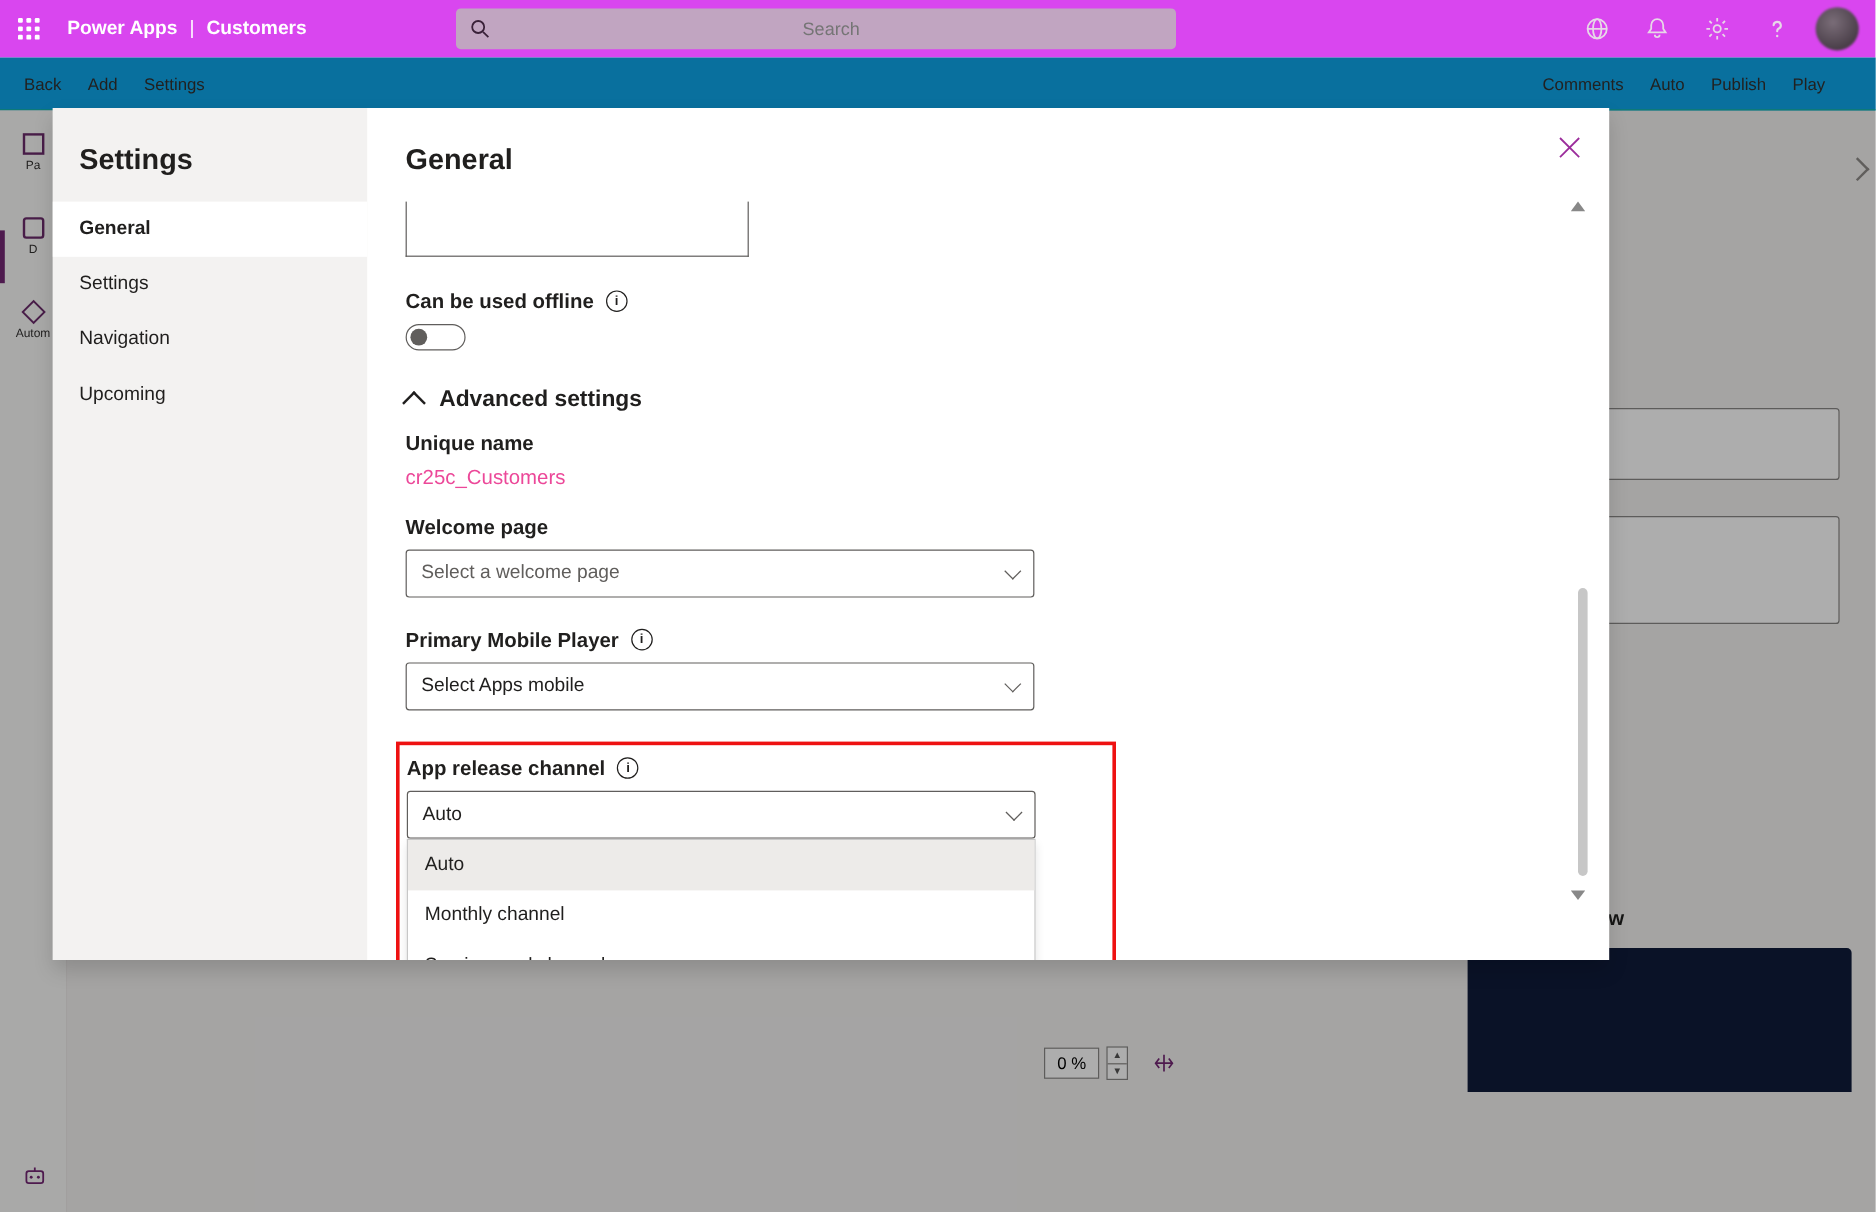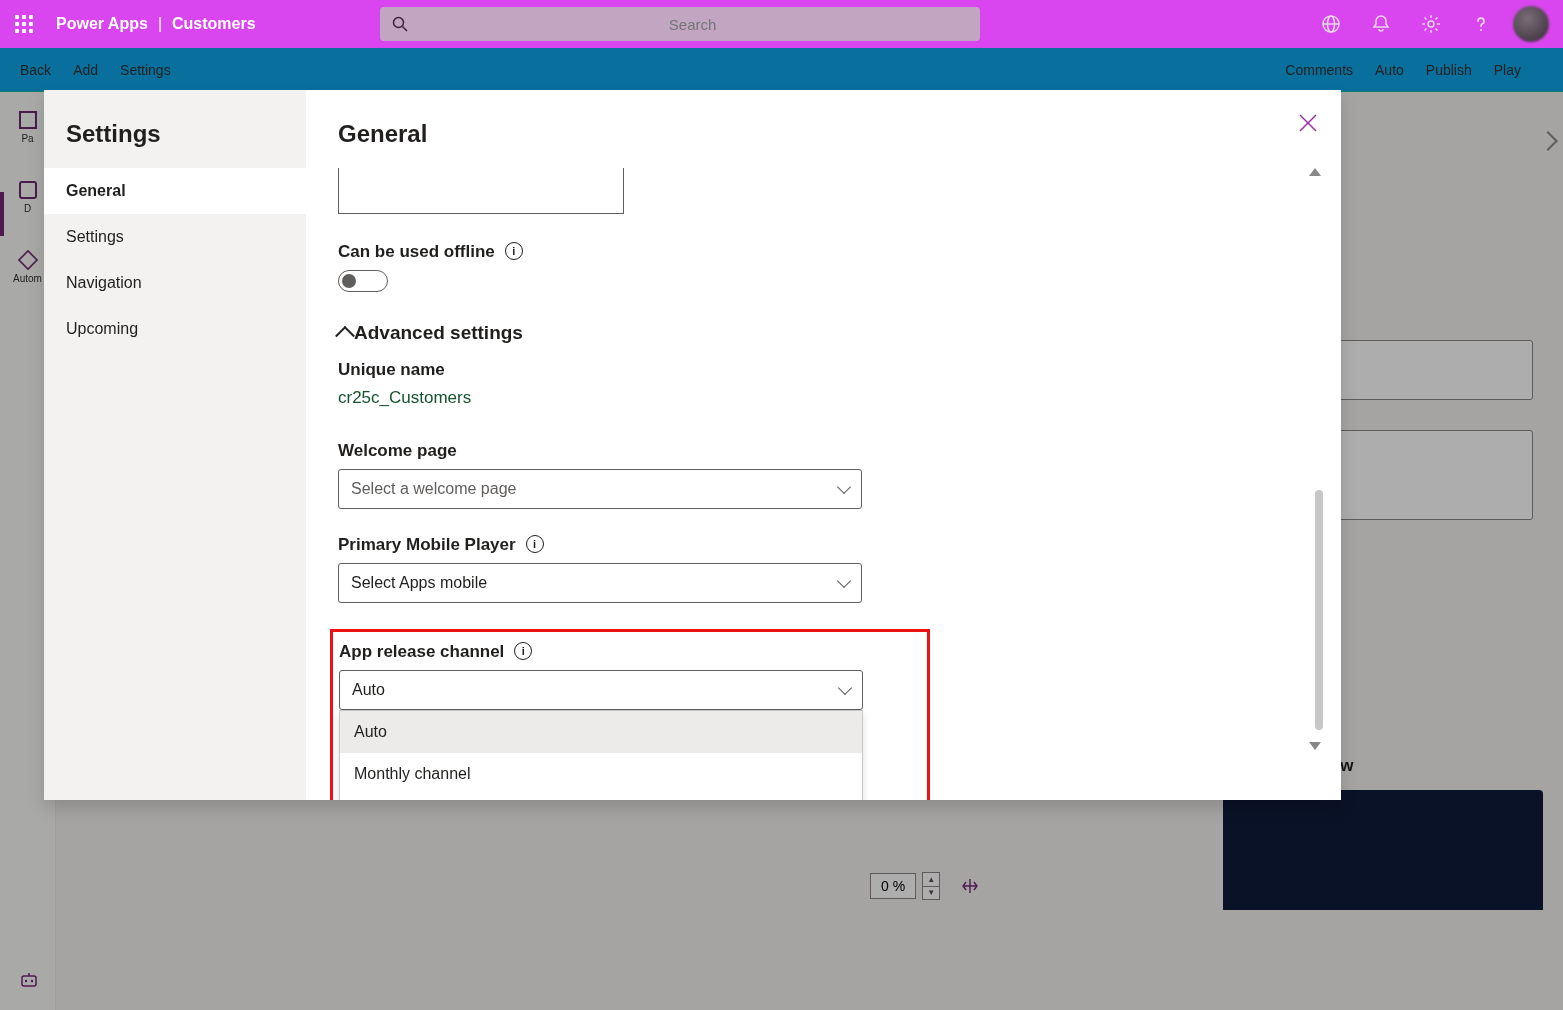--- a/index.html
+++ b/index.html
@@ -59,24 +59,24 @@
   
   .content-scroll { position:relative; }
   .empty-box { width:286px; height:46px; border:1px solid #605e5c; border-top:none; margin-bottom:28px; background:#fff;}
   
   .field-label { font-size:17px; font-weight:600; color:#201f1e; display:flex; align-items:flex-start; gap:10px; margin-bottom:8px;}
   .info-ico { width:18px; height:18px; border:1.5px solid #201f1e; border-radius:50%; display:inline-flex; align-items:center; justify-content:center; font-size:11px; font-weight:700;}
   
   .toggle { width:50px; height:22px; border:1px solid #605e5c; border-radius:11px; position:relative; margin-bottom:30px;}
   .toggle .knob { width:14px; height:14px; background:#605e5c; border-radius:50%; position:absolute; left:3px; top:3px;}
   
-  .section-hdr { display:flex; align-items:center; gap:2px; font-size:19px; font-weight:600; color:#201f1e; margin-bottom:16px;}
+  .section-hdr { display:flex; align-items:center; gap:14px; font-size:19px; font-weight:600; color:#201f1e; margin-bottom:16px;}
   .chev-up { width:14px; height:14px; border-left:2px solid #201f1e; border-top:2px solid #201f1e; transform:rotate(45deg) translate(2px,2px);}
   
-  .static-val { font-size:17px; color:#14532d; margin-bottom:33px;}
+  .static-val { font-size:17px; color:#ec4899; margin-bottom:22px;}
   
   .select { width:524px; height:40px; border:1px solid #605e5c; border-radius:3px; display:flex; align-items:center; justify-content:space-between; padding:0 12px; font-size:16px; color:#201f1e; margin-bottom:26px; background:#fff; cursor:pointer;}
   .select.placeholder { color:#605e5c;}
   .chev-dn { width:10px; height:10px; border-right:1.5px solid #605e5c; border-bottom:1.5px solid #605e5c; transform:rotate(45deg); margin-bottom:4px;}
   
   
   .highlight-box { border:3px solid #e11; padding:10px 8px 0 6px; margin-left:-8px; width:600px;}
   .highlight-box .select { margin-bottom:0;}
   
   .dropdown { width:524px; border:1px solid #c7c7c7; background:#fff; box-shadow:0 4px 8px rgba(0,0,0,0.12); }

